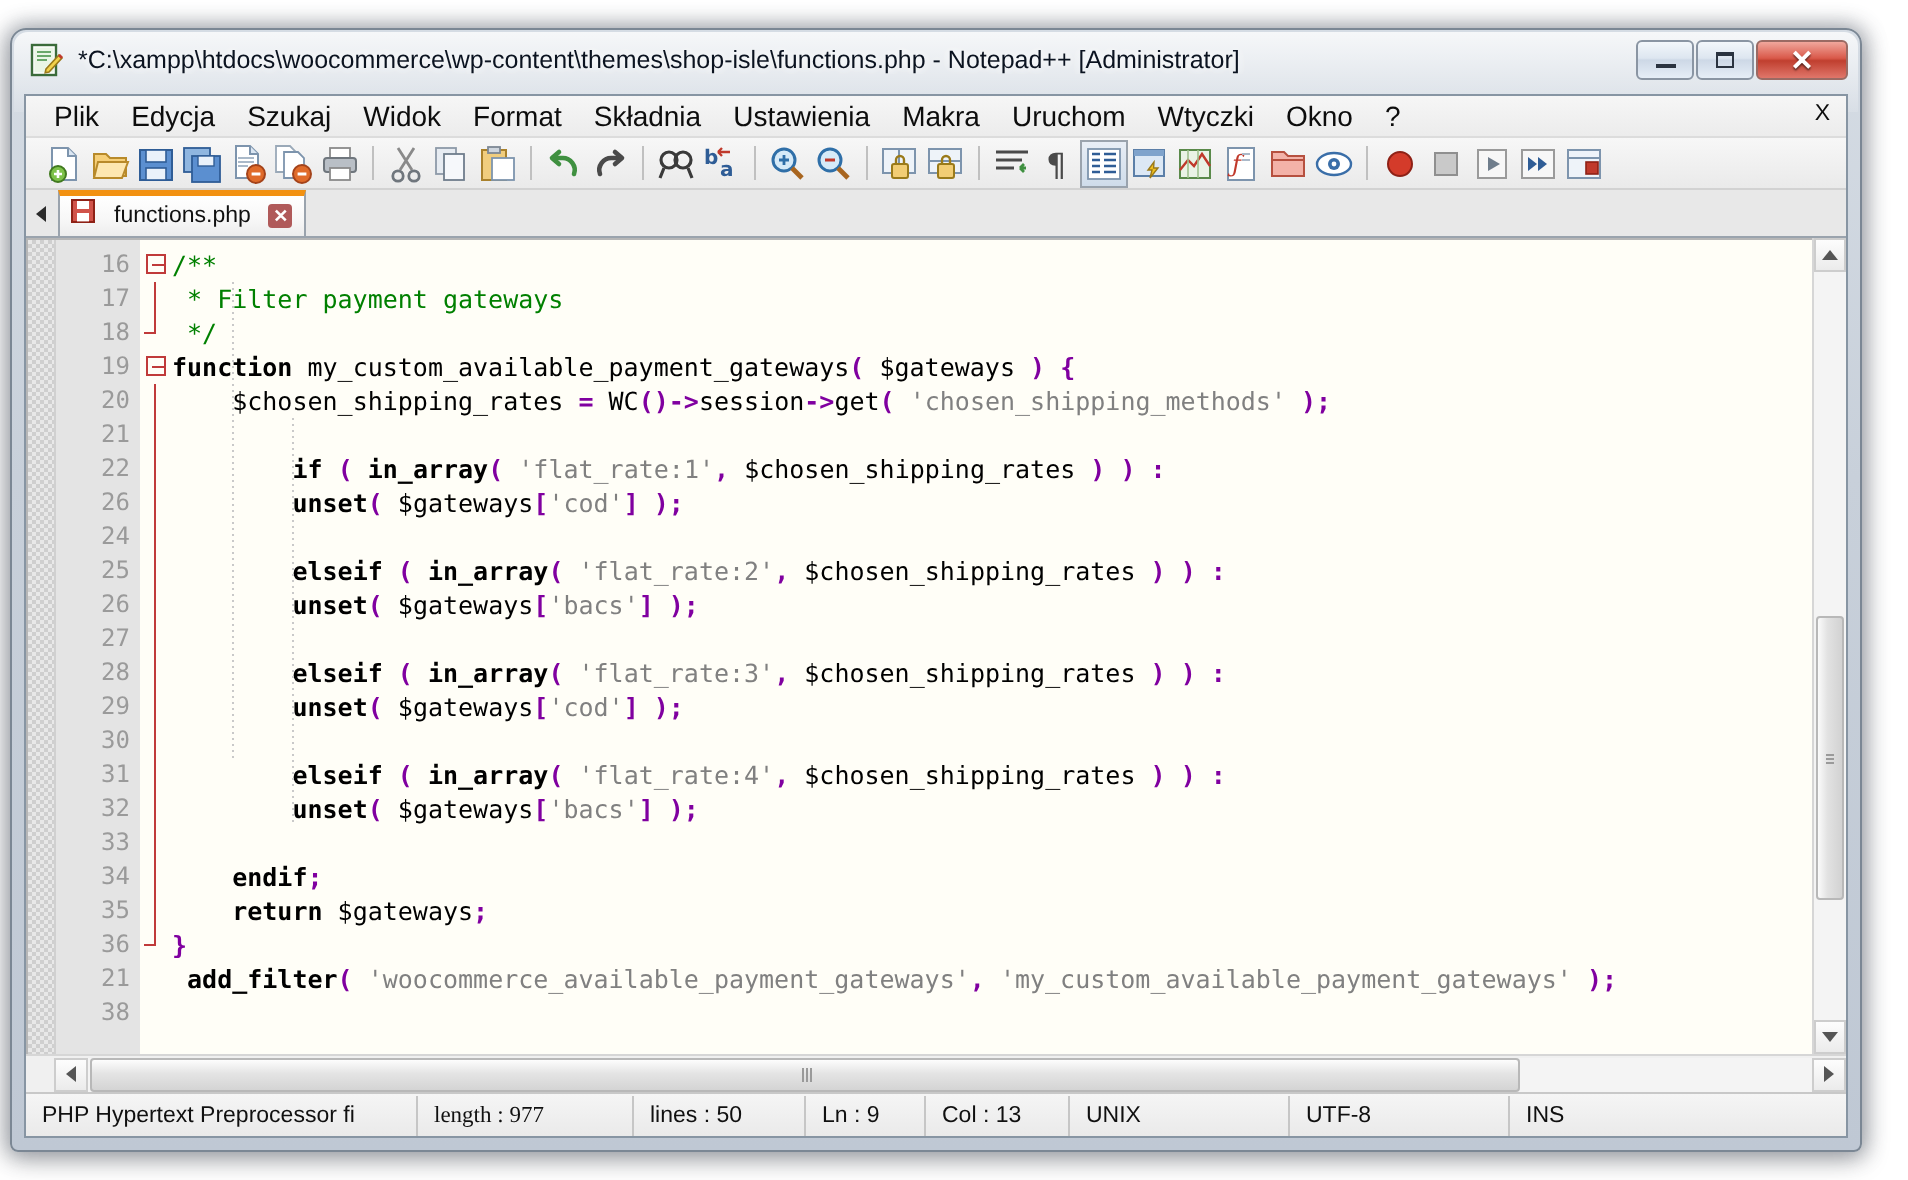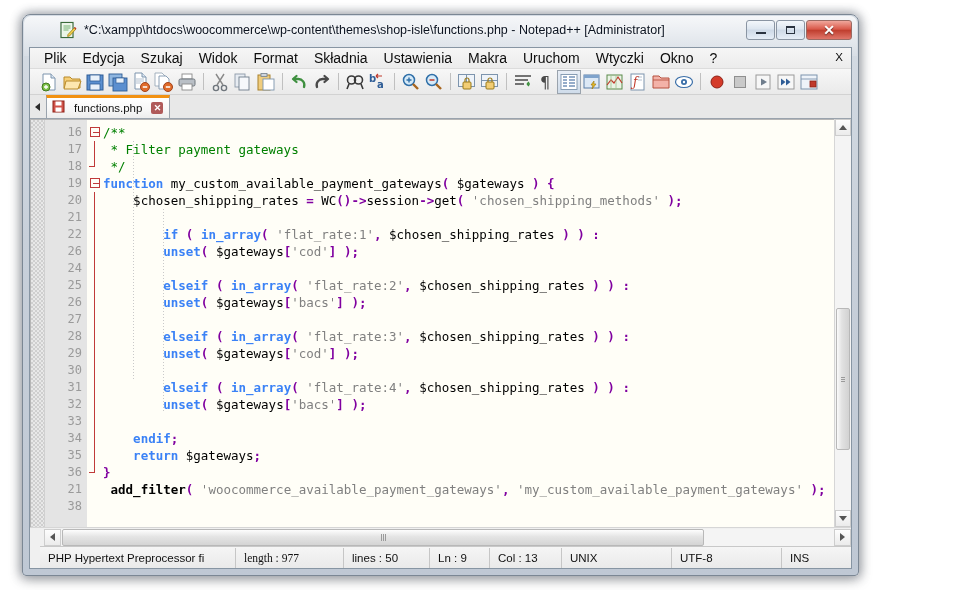--- a/index.html
+++ b/index.html
@@ -7,28 +7,27 @@
     margin: 0; padding: 0;
     width: 954px; height: 590px;
     background: #ffffff;
     font-family: "Liberation Sans", sans-serif;
     overflow: hidden;
   }
 
   
   #window {
     position: absolute;
-    left: 22px; top: 14px;
-    width: 837px; height: 562px;
+    left: 5px; top: 14px;
+    width: 926px; height: 562px;
     border-radius: 8px 8px 4px 4px;
     background: linear-gradient(to bottom, #d5dce4 0%, #c8d0da 40%, #bfc8d4 100%);
     border: 1px solid #7b8794;
     box-shadow: 0 0 10px 2px rgba(90,100,115,0.45), 0 3px 14px rgba(0,0,0,0.28);
     overflow: hidden;
-    padding-left: 28px;
   }
   #window::before {
     content:"";
     position:absolute; left:1px; top:1px; right:1px; height:40px;
     border-radius: 7px 7px 0 0;
     background: linear-gradient(to bottom, rgba(255,255,255,0.78), rgba(255,255,255,0.12));
     pointer-events:none;
   }
 
   
@@ -203,21 +202,21 @@
   .fold-tail {
     position:absolute; left:7px; top:0; width:1px; height:9px; background:#c03a3a;
   }
 
   
   .guide {
     position:absolute; top:4px; width:1px; background:#d7d7d7;
   }
 
   
-  .kw   { color:#3b82f6; font-weight:bold; }
+  .kw   { color:#000000; font-weight:bold; }
   .blk  { color:#000000; font-weight:bold; }
   .var  { color:#000000; }
   .str  { color:#808080; }
   .cmt  { color:#008000; }
   .op   { color:#8000a0; font-weight:bold; }
   .pl   { color:#000000; }
 
   
   #vscroll {
     width: 17px; flex: none;
@@ -272,21 +271,21 @@
     margin-left:-2px;
     background: repeating-linear-gradient(to right,#9a9a9a 0 1px, transparent 1px 2px);
   }
 
   
   #statusbar {
     height: 22px; flex:none;
     background: linear-gradient(to bottom,#f5f5f5,#eaeaea);
     border-top:1px solid #c8c8c8;
     display:flex; align-items:center;
-    font-size: 11.5px; color:#101010;margin-left:10px;
+    font-size: 11.5px; color:#101010;
   }
   .st-cell {
     height: 20px; display:flex; align-items:center;
     padding: 0 8px;
     border-right: 1px solid #c6c6c6;
     white-space: nowrap; overflow:hidden;
   }
   #st-type   { width: 196px; }
   #st-length { width: 108px; font-family: Liberation Serif, serif; }
   #st-lines  { width: 86px; }

